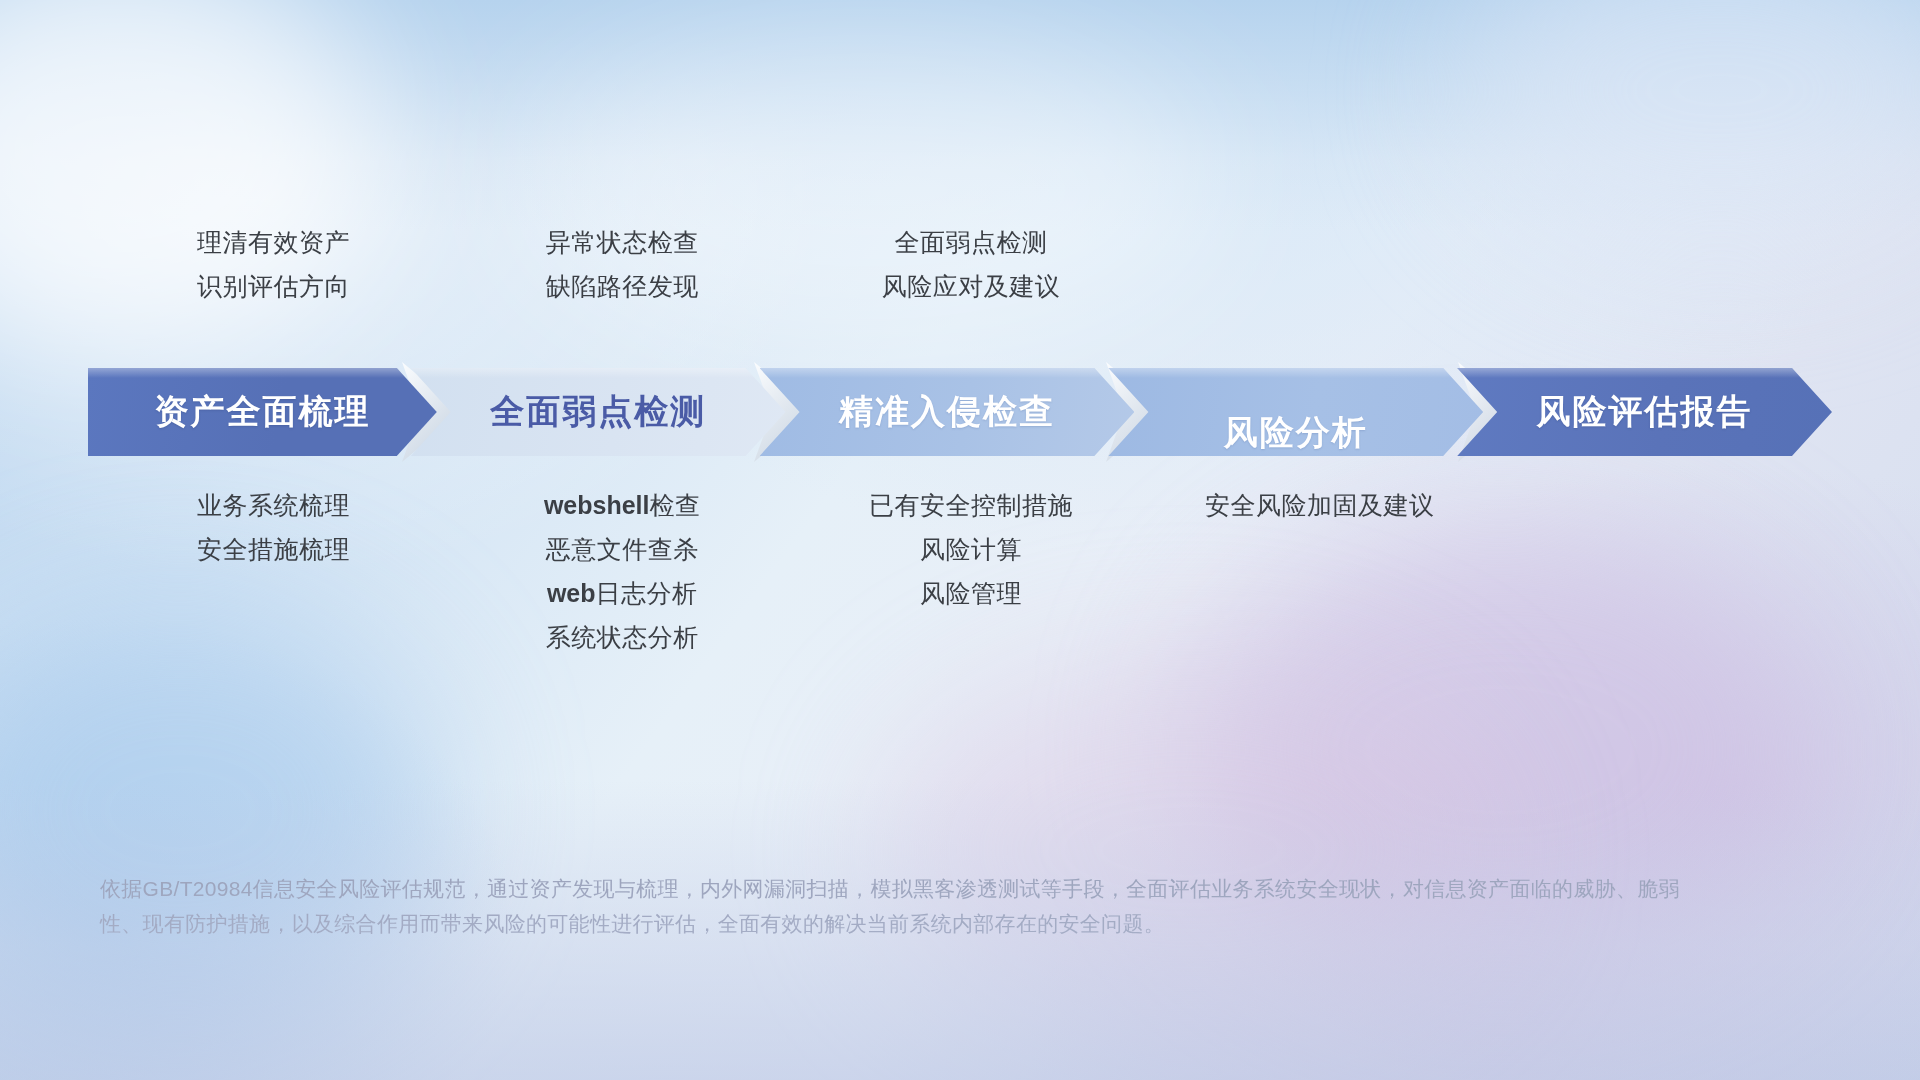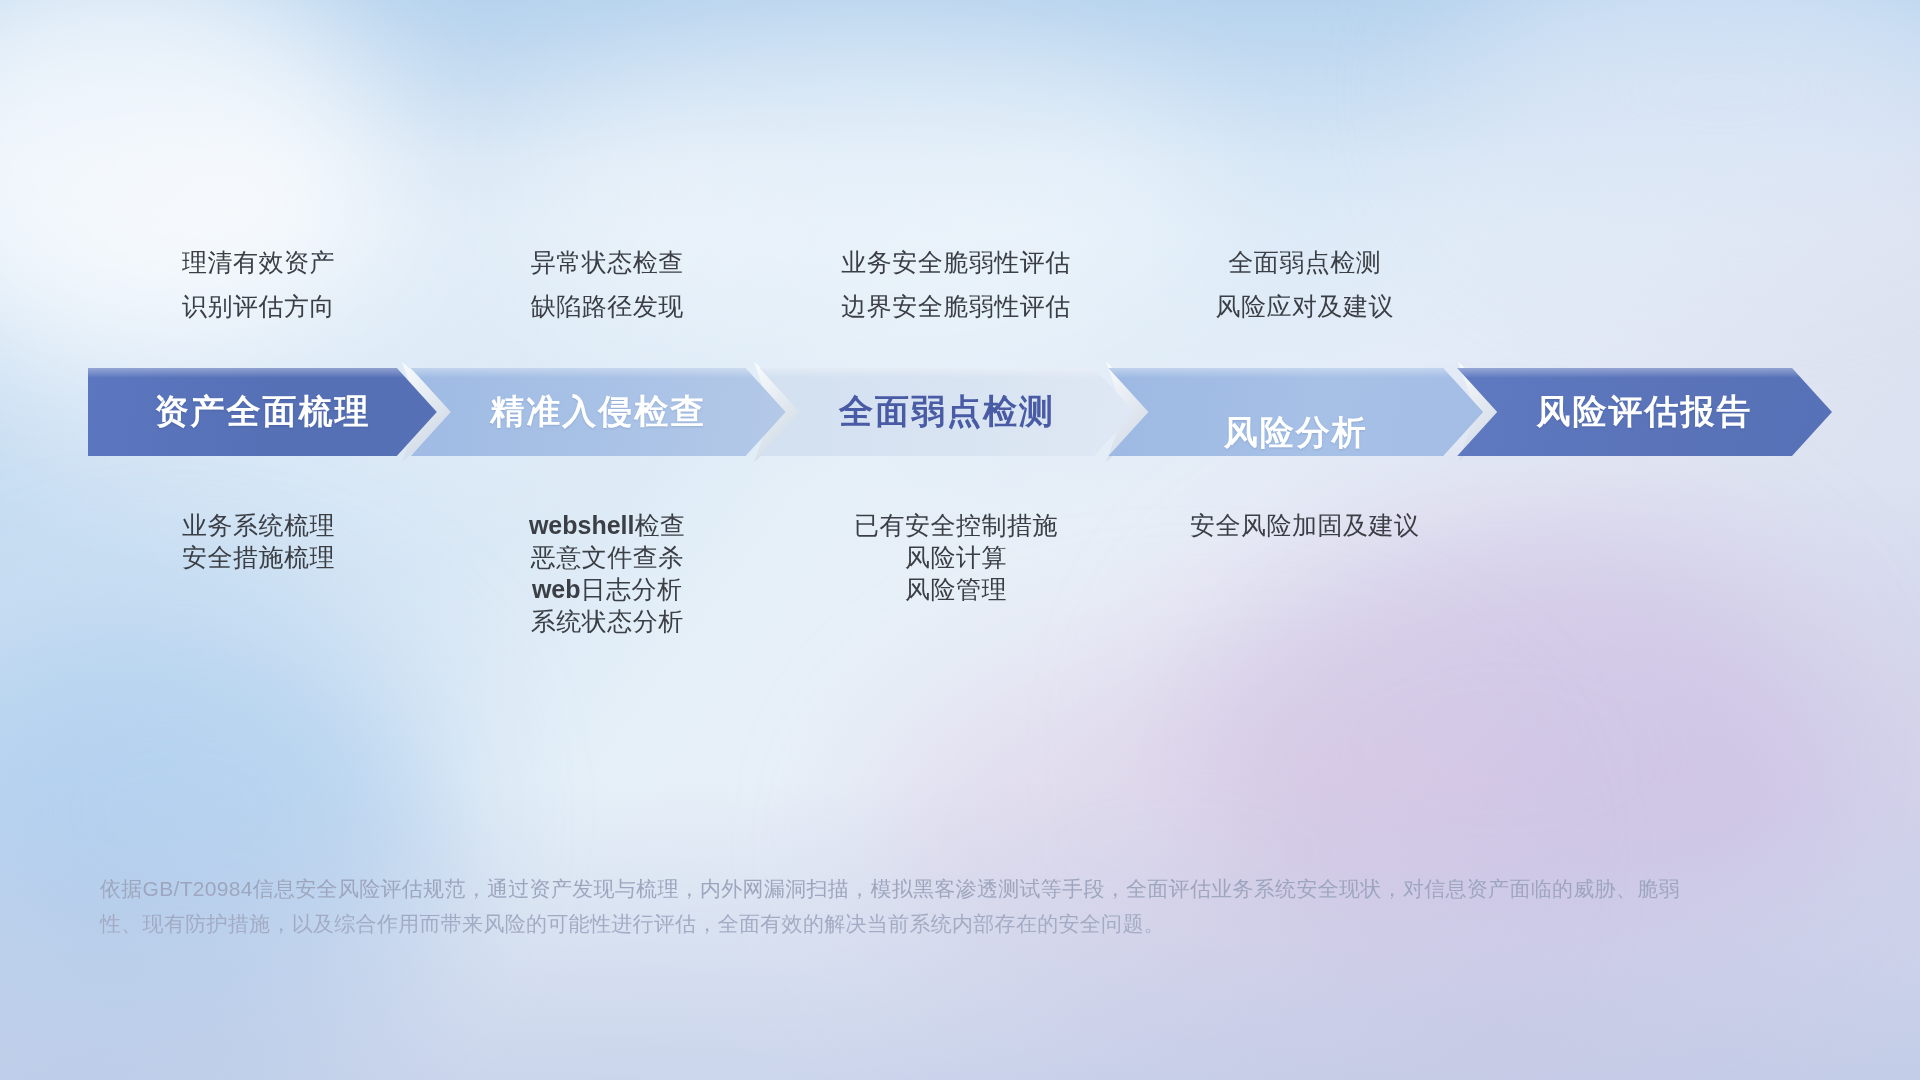--- a/index.html
+++ b/index.html
@@ -61,25 +61,24 @@
   .content {
     position: absolute;
     left: 0; top: 0;
     width: 1920px;
     height: 1080px;
   }
 
   
   .cols {
     position: absolute;
-    left: 84px;
+    left: 99px;
     width: 1744px;
     display: grid;
     grid-template-columns: repeat(5, 1fr);
-    margin-top: 20px;
   }
 
   
   .cols.top-notes {
     top: 228px;
   }
   .note-col {
     display: flex;
     flex-direction: column;
     align-items: center;
@@ -180,21 +179,21 @@
 
   
   .cols.bottom-notes {
     top: 490px;
     align-items: start;
   }
   .blist {
     display: flex;
     flex-direction: column;
     align-items: center;
-    gap: 2px;
+    gap: 14px;
   }
   .bline {
     font-size: 25px;
     color: #3b3f45;
     letter-spacing: 0.5px;
     white-space: nowrap;
     line-height: 1.2;
   }
   .bline .lat {
     font-weight: 700;
@@ -229,24 +228,20 @@
     <div class="cols top-notes" id="top-notes">
         <div class="note-col">
           <div class="note-line">理清有效资产</div>
           <div class="note-line">识别评估方向</div>
         </div>
         <div class="note-col">
           <div class="note-line">异常状态检查</div>
           <div class="note-line">缺陷路径发现</div>
         </div>
         <div class="note-col">
-          <div class="note-line">业务安全脆弱性评估</div>
-          <div class="note-line">边界安全脆弱性评估</div>
-        </div>
-        <div class="note-col">
           <div class="note-line">全面弱点检测</div>
           <div class="note-line">风险应对及建议</div>
         </div>
       </div>
 
     <div class="banner">
       <div class="banner-bevel">
         <div class="bevel-notch">
             <span></span>
           </div>
@@ -258,25 +253,25 @@
           </div>
         <div class="bevel-notch">
             <span></span>
           </div>
         <div class="bevel-notch"></div>
       </div>
       <div class="banner-row" id="banner-row">
           <div class="chev c1">
             <div class="chev-label">资产全面梳理</div>
           </div>
+          <div class="chev c3">
+            <div class="chev-label">全面弱点检测</div>
+          </div>
           <div class="chev c2">
             <div class="chev-label">精准入侵检查</div>
-          </div>
-          <div class="chev c3">
-            <div class="chev-label">全面弱点检测</div>
           </div>
           <div class="chev c4">
             <div class="chev-label">风险分析</div>
           </div>
           <div class="chev c5">
             <div class="chev-label">风险评估报告</div>
           </div>
         </div>
     </div>
 

